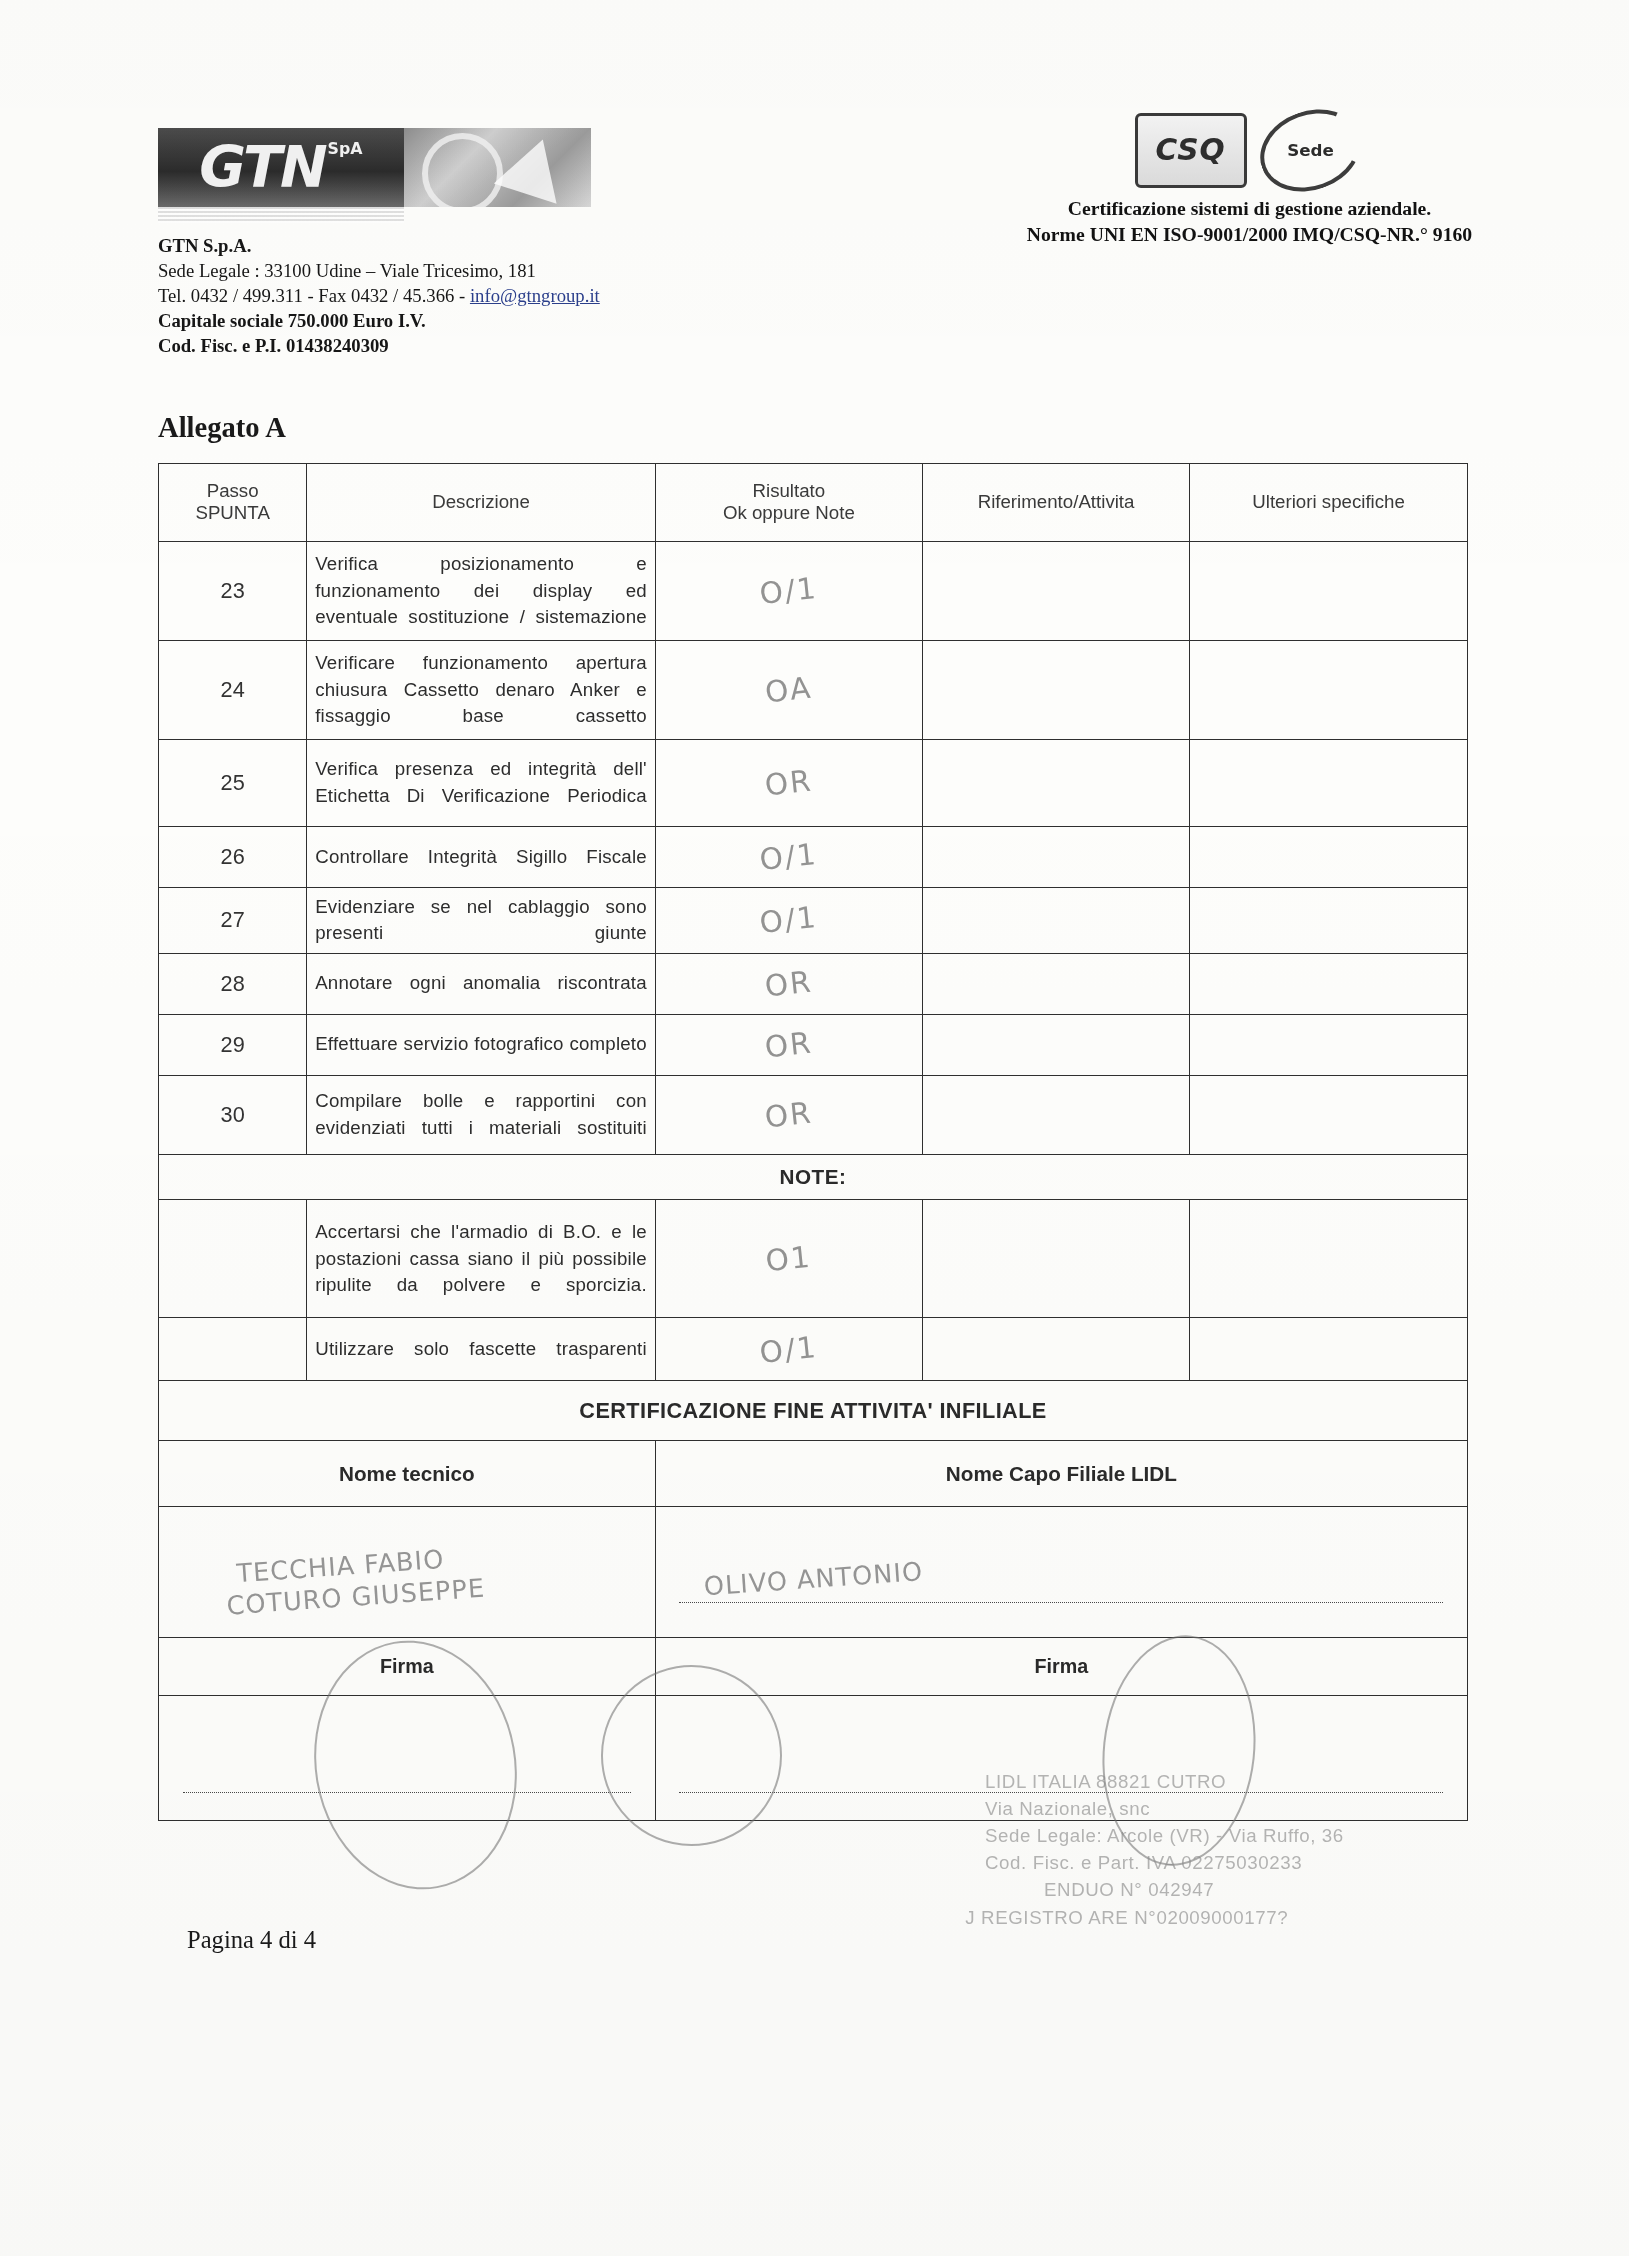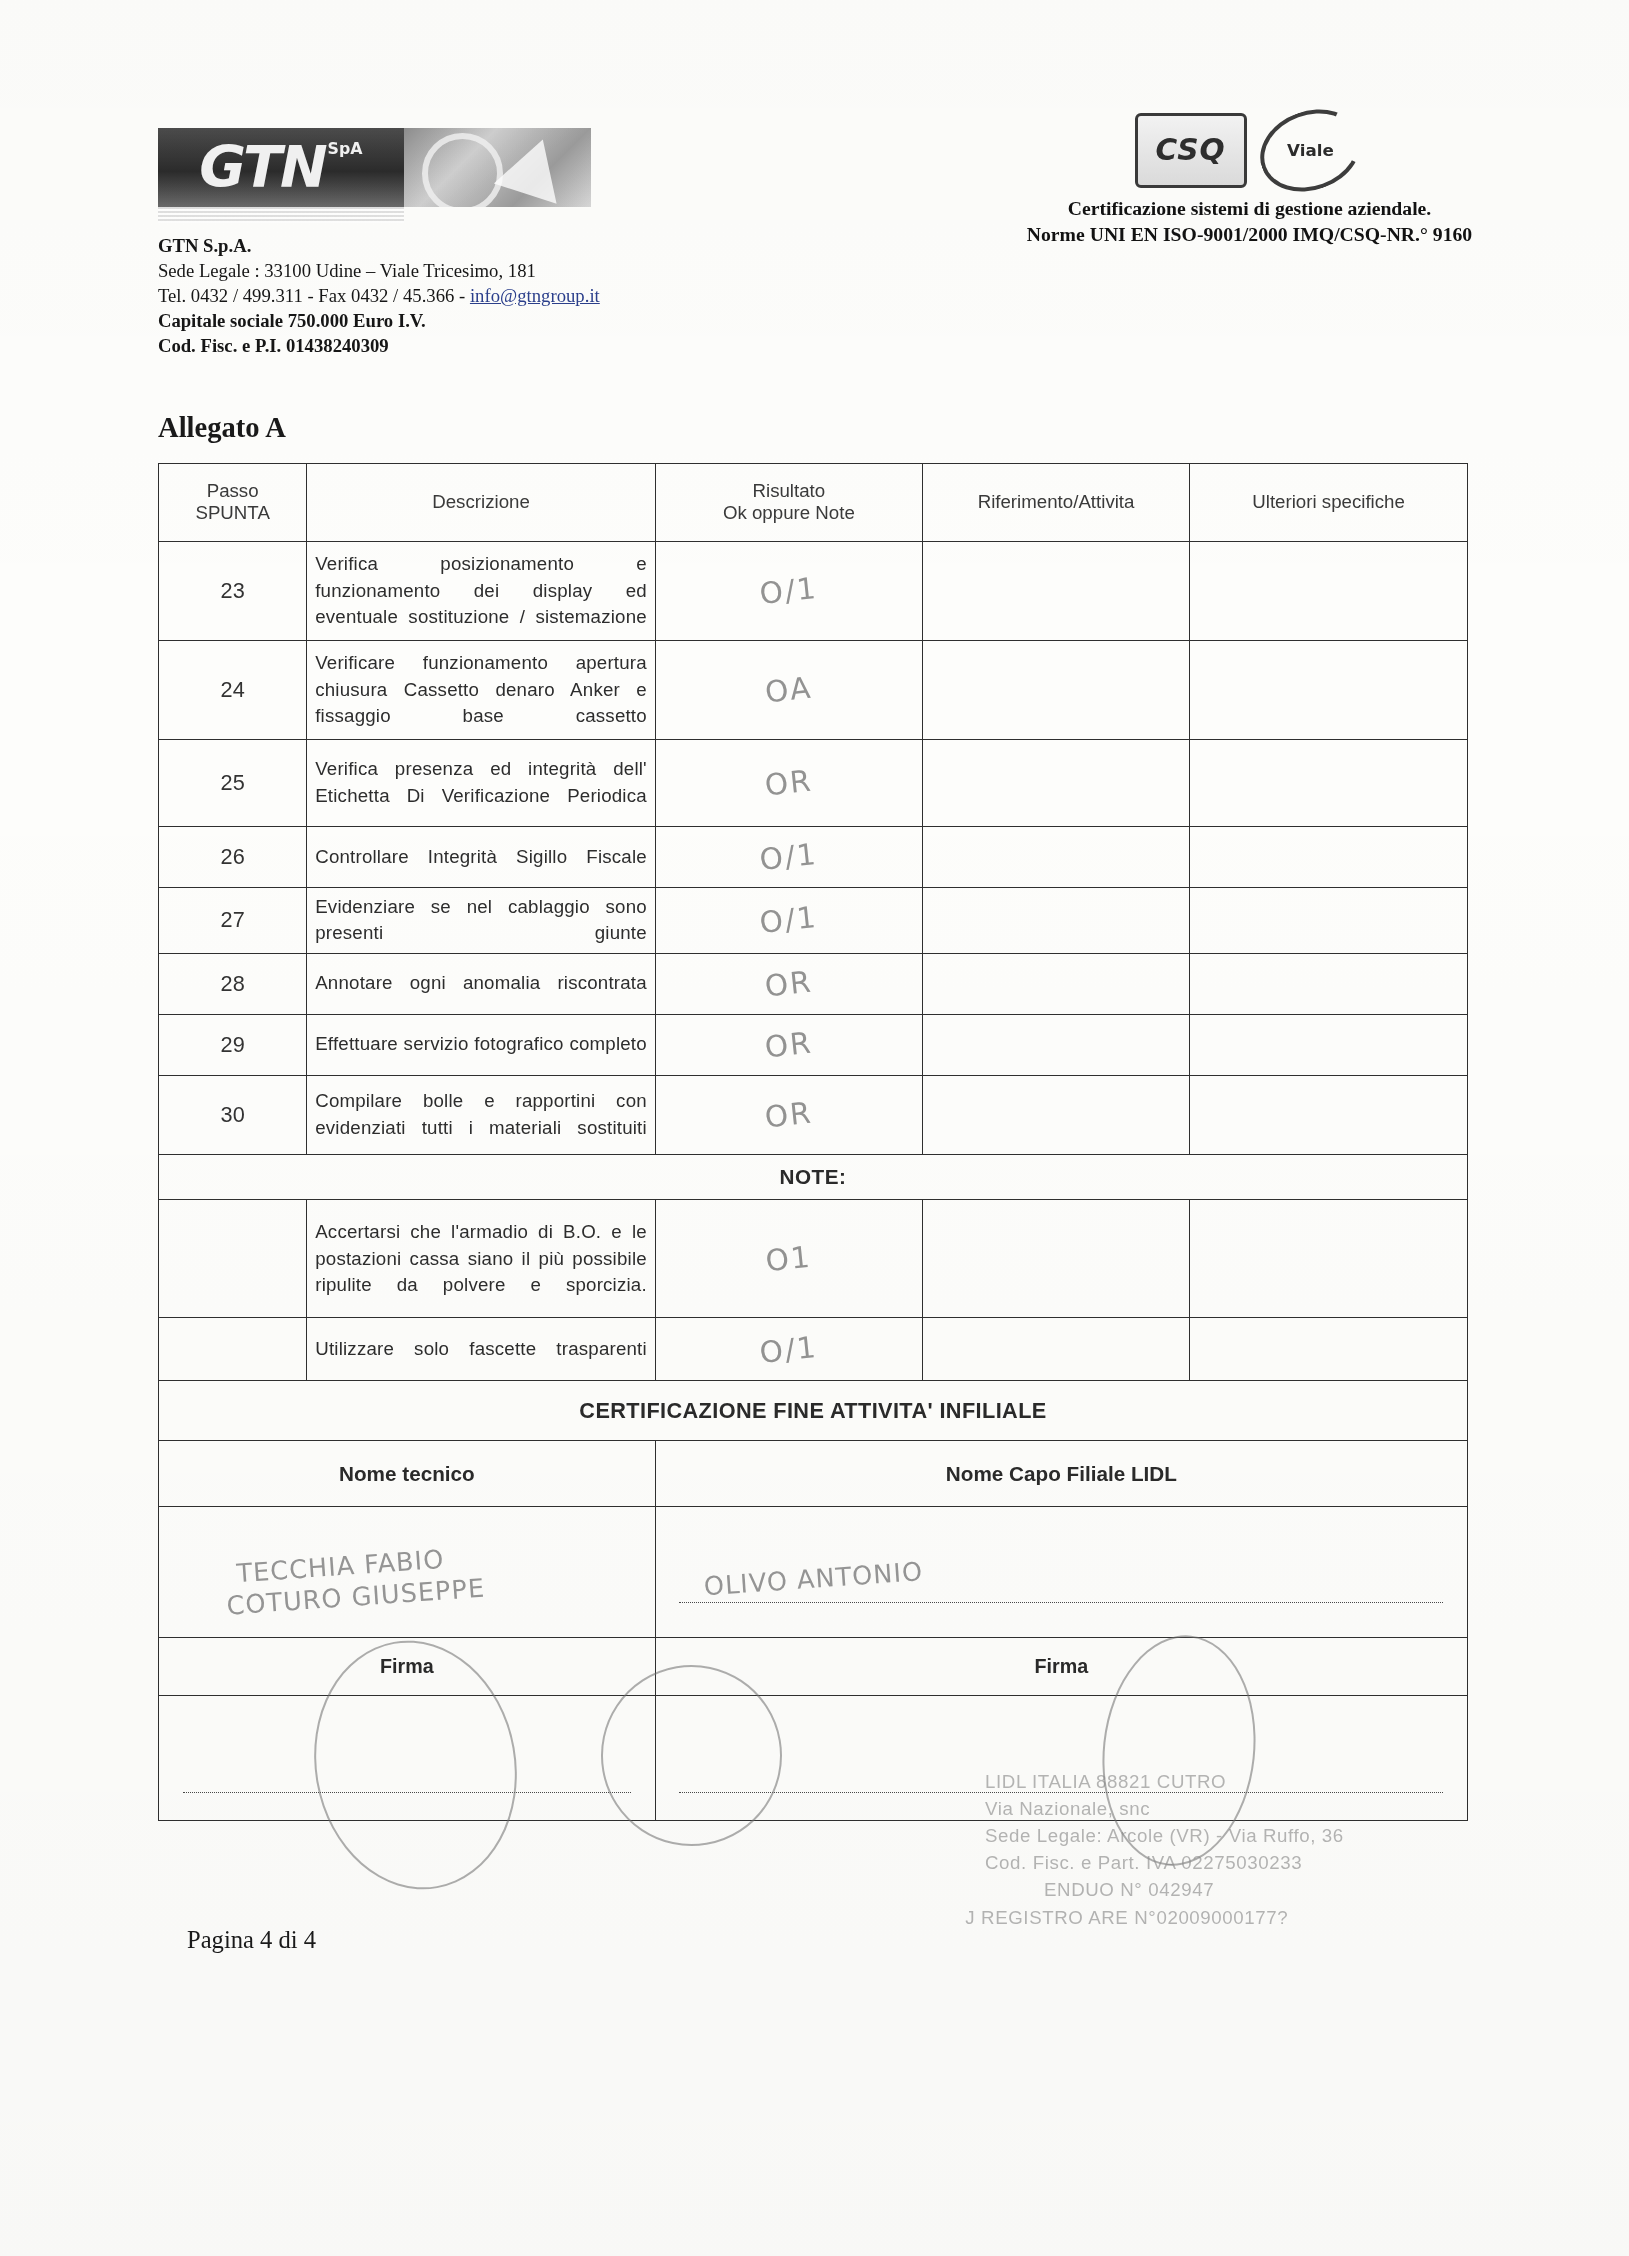--- a/index.html
+++ b/index.html
@@ -327,21 +327,21 @@
       </div>
       <div class="bold">Capitale sociale  750.000 Euro I.V.</div>
       <div class="bold">Cod. Fisc. e P.I. 01438240309</div>
     </div>
 
     <div class="cert-block">
       <div class="cert-marks">
         <div class="mark-csq">CSQ</div>
         <div class="mark-iqnet">
           <div class="ring"></div>
-          <div class="txt">Viale</div>
+          <div class="txt">Sede</div>
         </div>
       </div>
       <div class="cert-text">
         <div>Certificazione sistemi di gestione aziendale.</div>
         <div>Norme UNI EN ISO-9001/2000 IMQ/CSQ-NR.° 9160</div>
       </div>
     </div>
   </div>
 
   <div class="doc-title">Allegato A</div>

